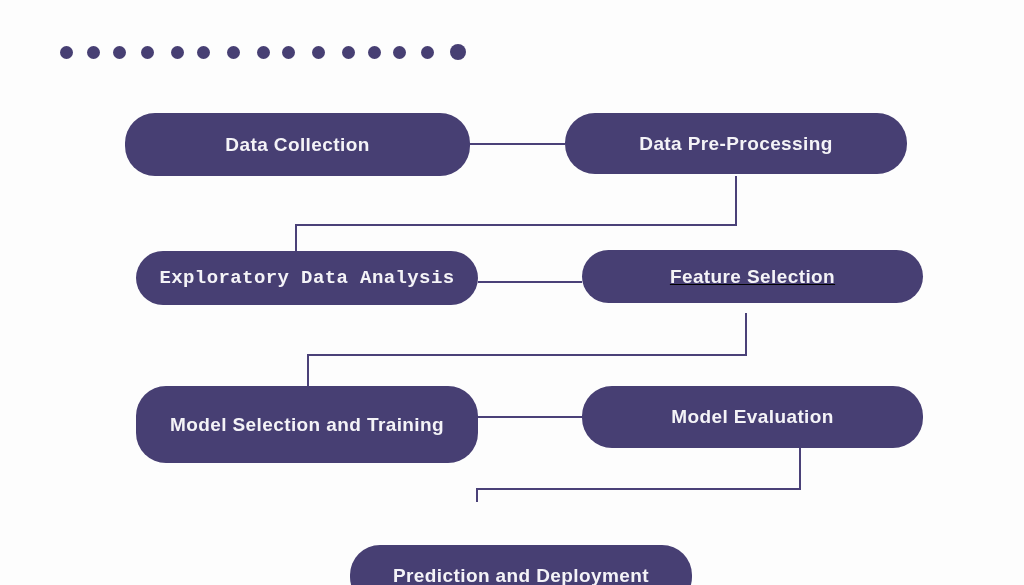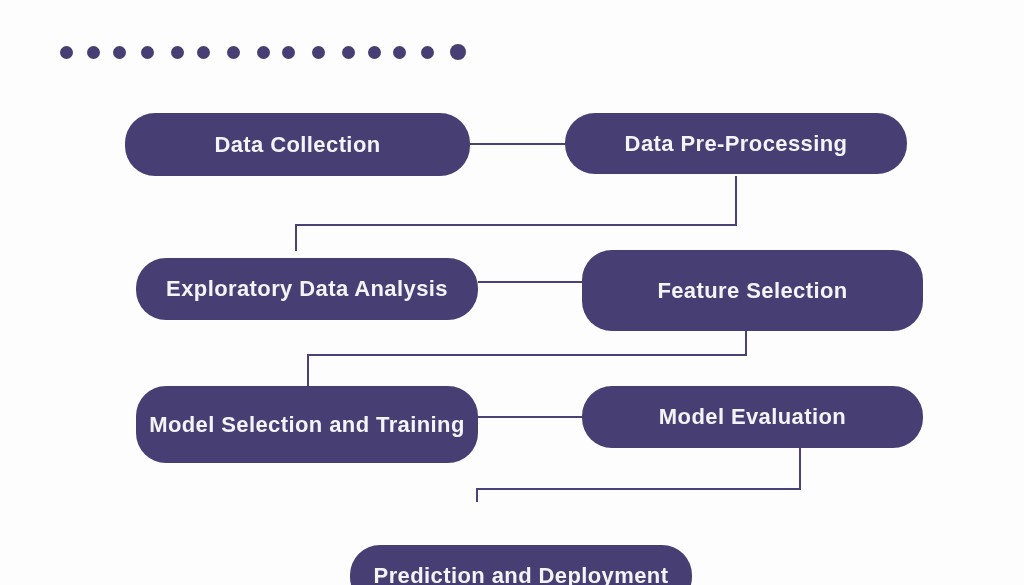--- a/index.html
+++ b/index.html
@@ -28,21 +28,21 @@
   .node{
     position:absolute;
     background:var(--node-fill);
     border-radius:30px;
     display:flex;
     align-items:center;
     justify-content:center;
   }
   .node .label{
     color:var(--node-text);
-    font-size:22px;
+    font-size:19px;
     font-weight:600;
     letter-spacing:.4px;
     white-space:nowrap;
   }
   .wires{
     position:absolute;left:0;top:0;width:1024px;height:585px;
     pointer-events:none;
   }
   .wires polyline{
     fill:none;
@@ -83,25 +83,25 @@
   </svg>
 
   <div class="node" style="left:125px;top:113px;width:345px;height:63px;">
     <span class="label">Data Collection</span>
   </div>
 
   <div class="node" style="left:565px;top:113px;width:342px;height:61px;">
     <span class="label">Data Pre-Processing</span>
   </div>
 
-  <div class="node" style="left:136px;top:258px;width:342px;height:62px;">
+  <div class="node" style="left:136px;top:251px;width:342px;height:54px;font-family:Liberation Mono, monospace;">
     <span class="label">Exploratory Data Analysis</span>
   </div>
 
-  <div class="node" style="left:582px;top:250px;width:341px;height:81px;">
+  <div class="node" style="left:582px;top:250px;width:341px;height:53px;text-decoration:underline;">
     <span class="label">Feature Selection</span>
   </div>
 
   <div class="node" style="left:136px;top:386px;width:342px;height:77px;">
     <span class="label">Model Selection and Training</span>
   </div>
 
   <div class="node" style="left:582px;top:386px;width:341px;height:62px;text-align:right;">
     <span class="label">Model Evaluation</span>
   </div>

